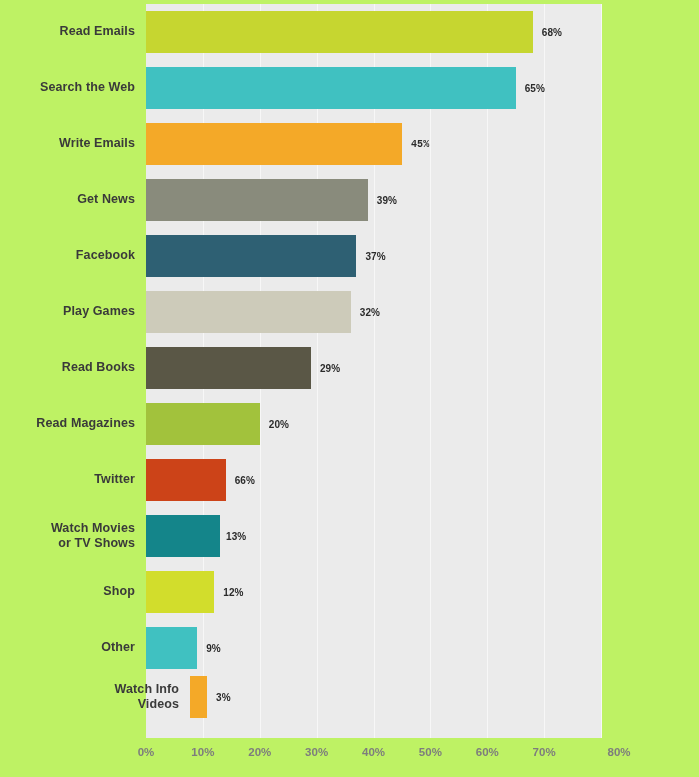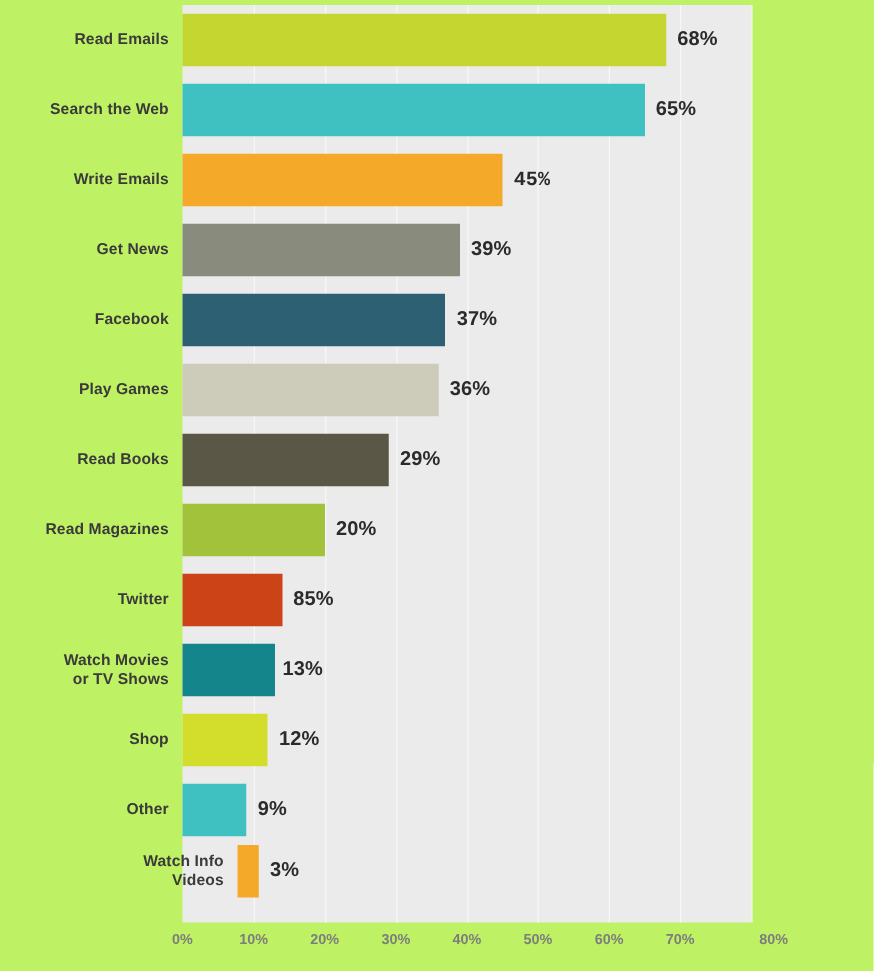--- a/index.html
+++ b/index.html
@@ -76,21 +76,21 @@
     top: 7px;
     height: 42px;
   }
 
   .bar-value {
     position: absolute;
     top: 0;
     height: 56px;
     display: flex;
     align-items: center;
-    font-size: 16px;
+    font-size: 10px;
     font-weight: bold;
     color: #2b2b2b;
     white-space: nowrap;
     letter-spacing: 0.1px;
   }
 
   
   #x-axis {
     position: absolute;
     left: 146px;
@@ -147,36 +147,36 @@
         <div class="bar-value" style="left: 376.812px; color: rgb(43, 43, 43);">39%</div>
       </div>
       <div class="bar-row" style="top: 224px;">
         <div class="cat-label" style="color: rgb(58, 58, 58);">Facebook</div>
         <div class="bar" style="width: 210.438px; background: rgb(46, 96, 115);"></div>
         <div class="bar-value" style="left: 365.438px; color: rgb(43, 43, 43);">37%</div>
       </div>
       <div class="bar-row" style="top: 280px;">
         <div class="cat-label" style="color: rgb(58, 58, 58);">Play Games</div>
         <div class="bar" style="width: 204.75px; background: rgb(205, 203, 186);"></div>
-        <div class="bar-value" style="left: 359.75px; color: rgb(43, 43, 43);">36%</div>
+        <div class="bar-value" style="left: 359.75px; color: rgb(43, 43, 43);">32%</div>
       </div>
       <div class="bar-row" style="top: 336px;">
         <div class="cat-label" style="color: rgb(58, 58, 58);">Read Books</div>
         <div class="bar" style="width: 164.938px; background: rgb(90, 87, 70);"></div>
         <div class="bar-value" style="left: 319.938px; color: rgb(43, 43, 43);">29%</div>
       </div>
       <div class="bar-row" style="top: 392px;">
         <div class="cat-label" style="color: rgb(58, 58, 58);">Read Magazines</div>
         <div class="bar" style="width: 113.75px; background: rgb(162, 194, 60);"></div>
         <div class="bar-value" style="left: 268.75px; color: rgb(43, 43, 43);">20%</div>
       </div>
       <div class="bar-row" style="top: 448px; padding-left: 48px;">
         <div class="cat-label" style="color: rgb(58, 58, 58);">Twitter</div>
         <div class="bar" style="width: 79.625px; background: rgb(204, 67, 24);"></div>
-        <div class="bar-value" style="left: 234.625px; color: rgb(43, 43, 43);">85%</div>
+        <div class="bar-value" style="left: 234.625px; color: rgb(43, 43, 43);">66%</div>
       </div>
       <div class="bar-row" style="top: 504px;">
         <div class="cat-label" style="color: rgb(58, 58, 58);">Watch Movies
 or TV Shows</div>
         <div class="bar" style="width: 73.9375px; background: rgb(20, 133, 138);"></div>
         <div class="bar-value" style="left: 226px; color: rgb(43, 43, 43);">13%</div>
       </div>
       <div class="bar-row" style="top: 560px;">
         <div class="cat-label" style="color: rgb(58, 58, 58);">Shop</div>
         <div class="bar" style="width: 68.25px; background: rgb(210, 221, 44);"></div>

